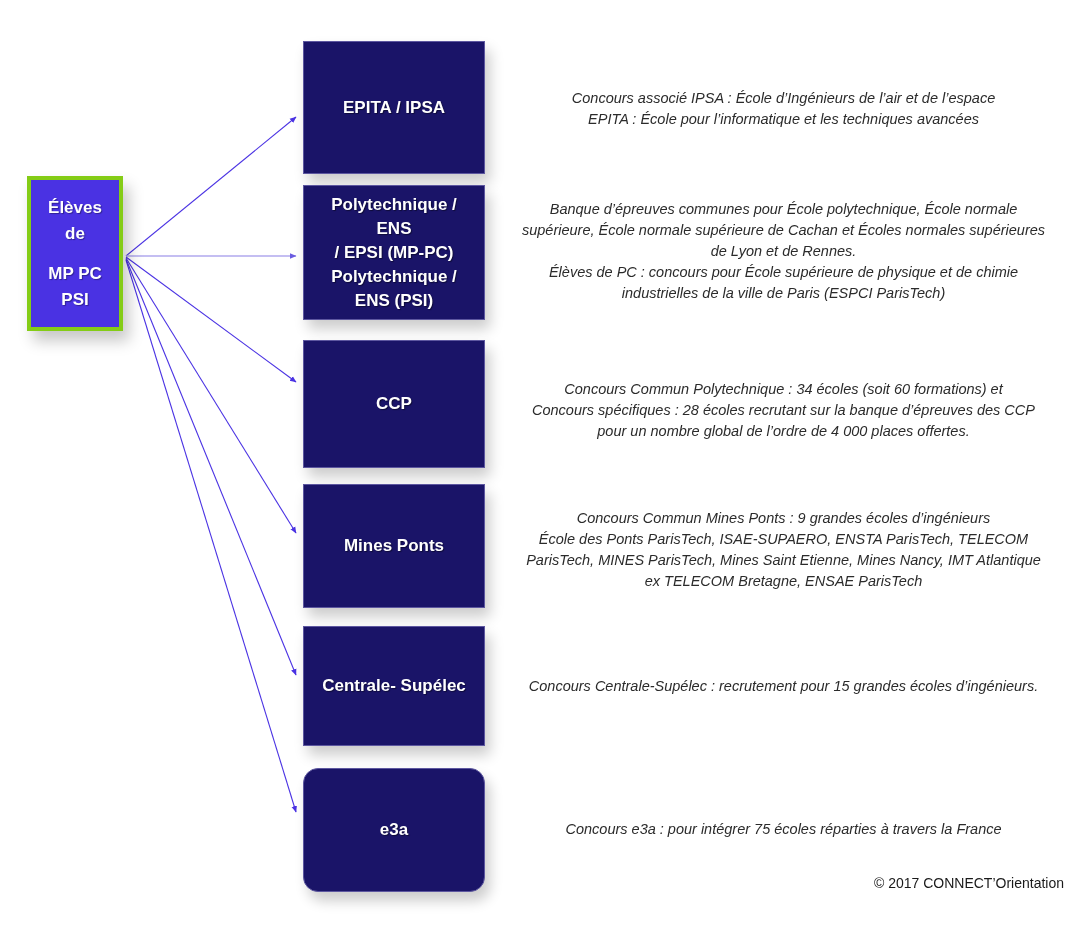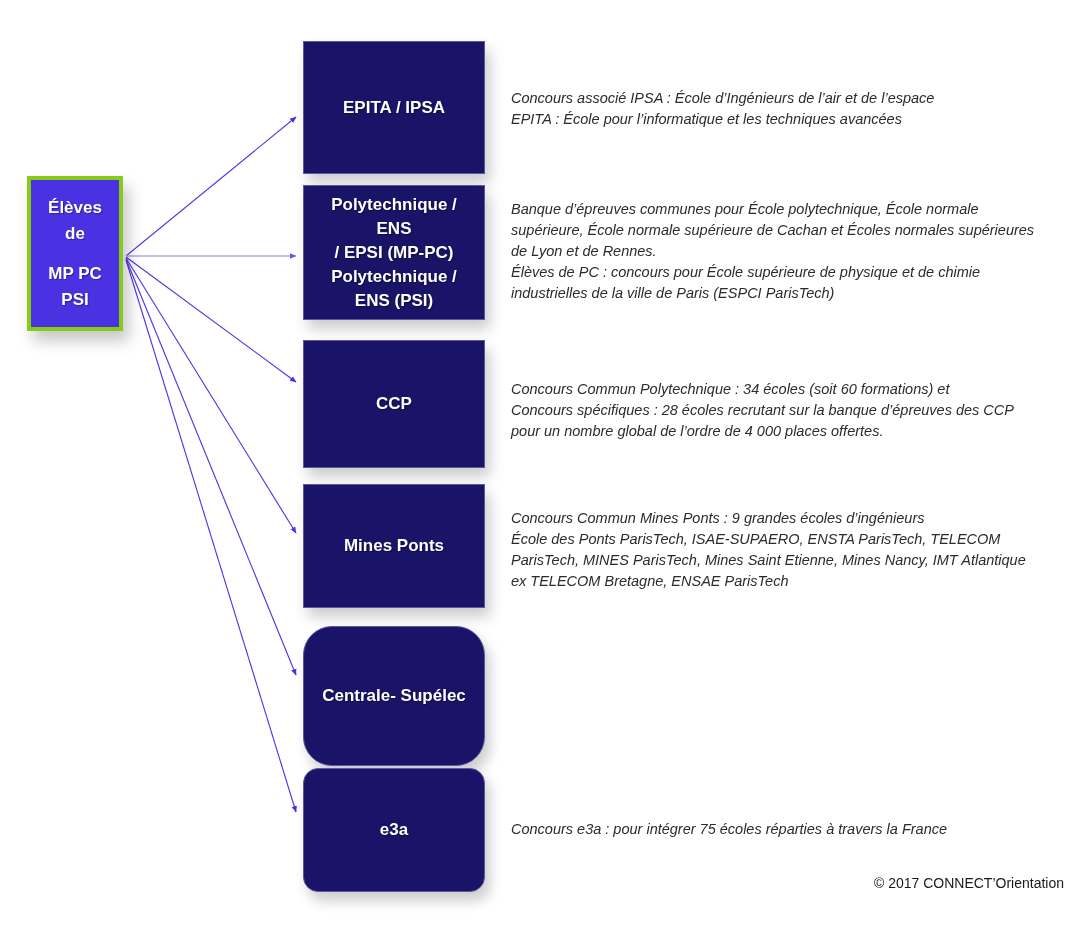--- a/index.html
+++ b/index.html
@@ -83,20 +83,21 @@
 
   
   .desc {
     position: absolute;
     left: 511px;
     font-size: 14.5px;
     font-style: italic;
     line-height: 21px;
     color: #2b2b2b;
     width: 545px;
+    text-align: center;
   }
   .desc .desc-line { display: block; white-space: nowrap; }
 
   
   .footer {
     position: absolute;
     right: 16px;
     top: 875px;
     font-size: 14px;
     color: #1a1a1a;
@@ -188,24 +189,27 @@
       <span>Mines Ponts</span>
     </div>
   </div>
   <div class="desc" style="top:508px;">
     <span class="desc-line">Concours Commun Mines Ponts : 9 grandes écoles d’ingénieurs</span>
     <span class="desc-line">École des Ponts ParisTech, ISAE-SUPAERO, ENSTA ParisTech, TELECOM</span>
     <span class="desc-line">ParisTech, MINES ParisTech, Mines Saint Etienne, Mines Nancy, IMT Atlantique</span>
     <span class="desc-line">ex TELECOM Bretagne, ENSAE ParisTech</span>
   </div>
 
-  <div class="concours-box" style="top:626px;height:140px;border-radius:29px;">
+  <div class="concours-box" style="top:626px;height:120px;">
     <div class="box-label">
       <span>Centrale- Supélec</span>
     </div>
+  </div>
+  <div class="desc" style="top:676px;">
+    <span class="desc-line">Concours Centrale-Supélec : recrutement pour 15 grandes écoles d’ingénieurs.</span>
   </div>
 
   <div class="concours-box" style="top:768px;height:124px;border-radius:15px;">
     <div class="box-label">
       <span>e3a</span>
     </div>
   </div>
   <div class="desc" style="top:819px;">
     <span class="desc-line">Concours e3a : pour intégrer 75 écoles réparties à travers la France</span>
   </div>

